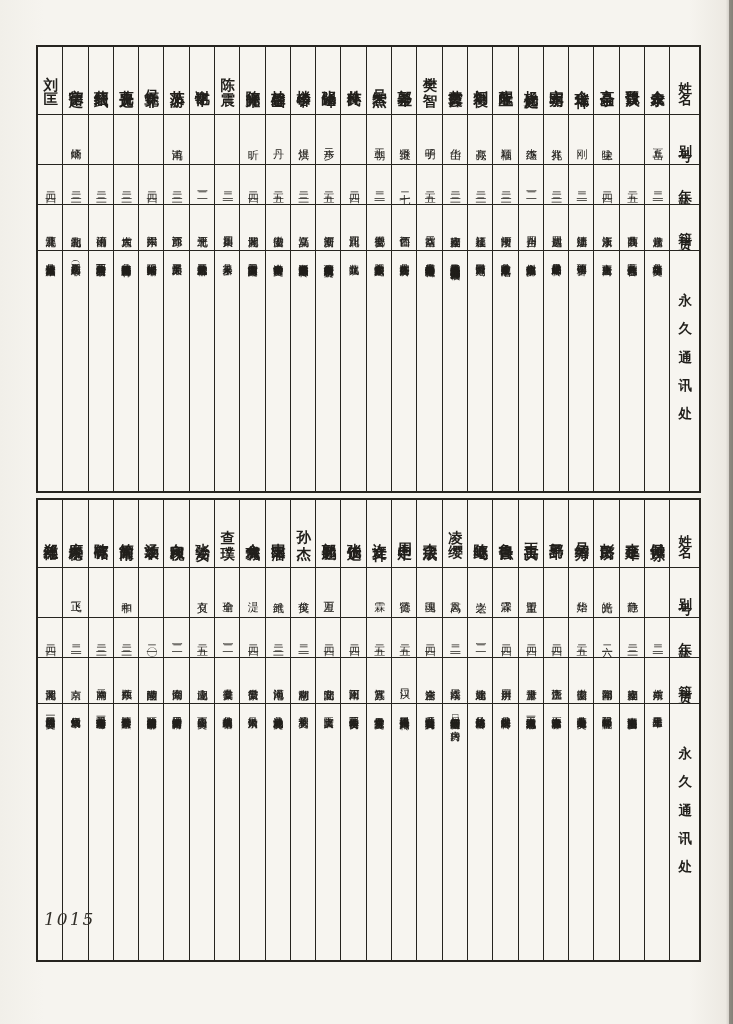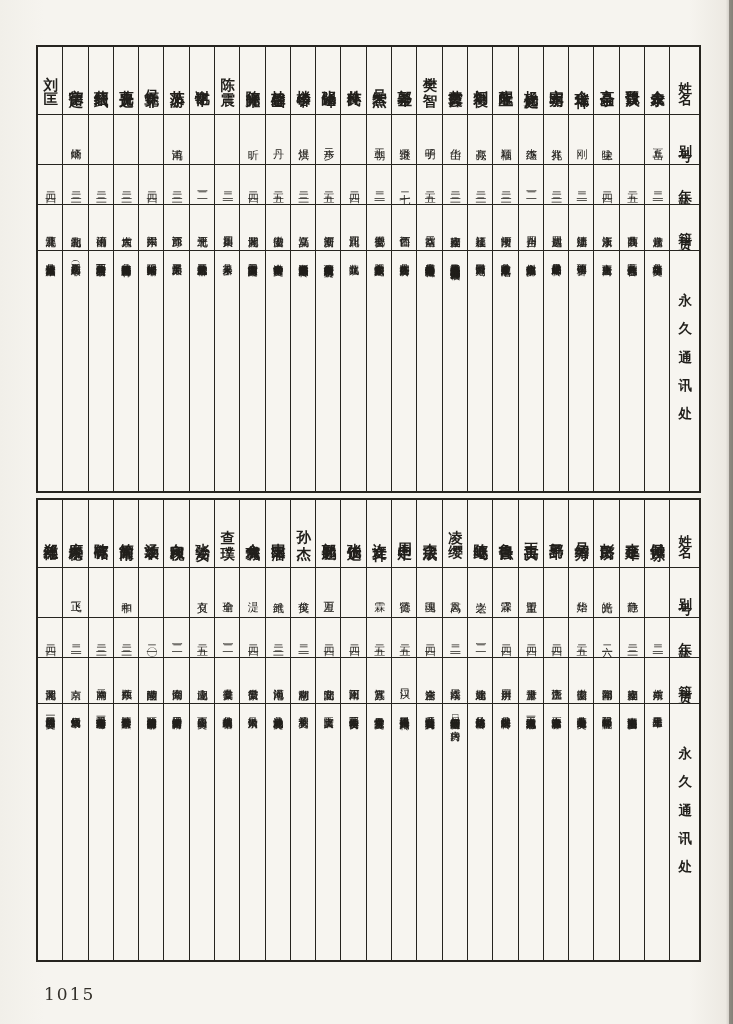--- a/index.html
+++ b/index.html
@@ -62,25 +62,26 @@
   .t-alias{font-size:11px;}
   .t-age{font-size:11px;letter-spacing:.18em;}
   .t-native{font-size:10.5px;line-height:1.0;}
   .t-addr{font-size:10px;line-height:1.18;letter-spacing:.02em;}
   
   .h2{font-size:13.5px;font-weight:bold;letter-spacing:.8em;}
   .h2.tight{letter-spacing:.45em;}
   .h-addr{font-size:13.5px;font-weight:bold;letter-spacing:2.1em;padding-top:26px;}
   .page-number{
     position:absolute;
-    left:44px;top:984px;
+    left:44px;top:909px;
     font-size:17px;
     letter-spacing:2px;
     color:#33302a;
     font-family:"DejaVu Serif", serif;
+    font-style:italic;
   }
   .scan-edge{
     position:absolute;right:0;top:0;width:4px;height:100%;
     background:#57534b;opacity:.55;
   }
 </style>
 </head>
 <body>
 
 <div class="page">

